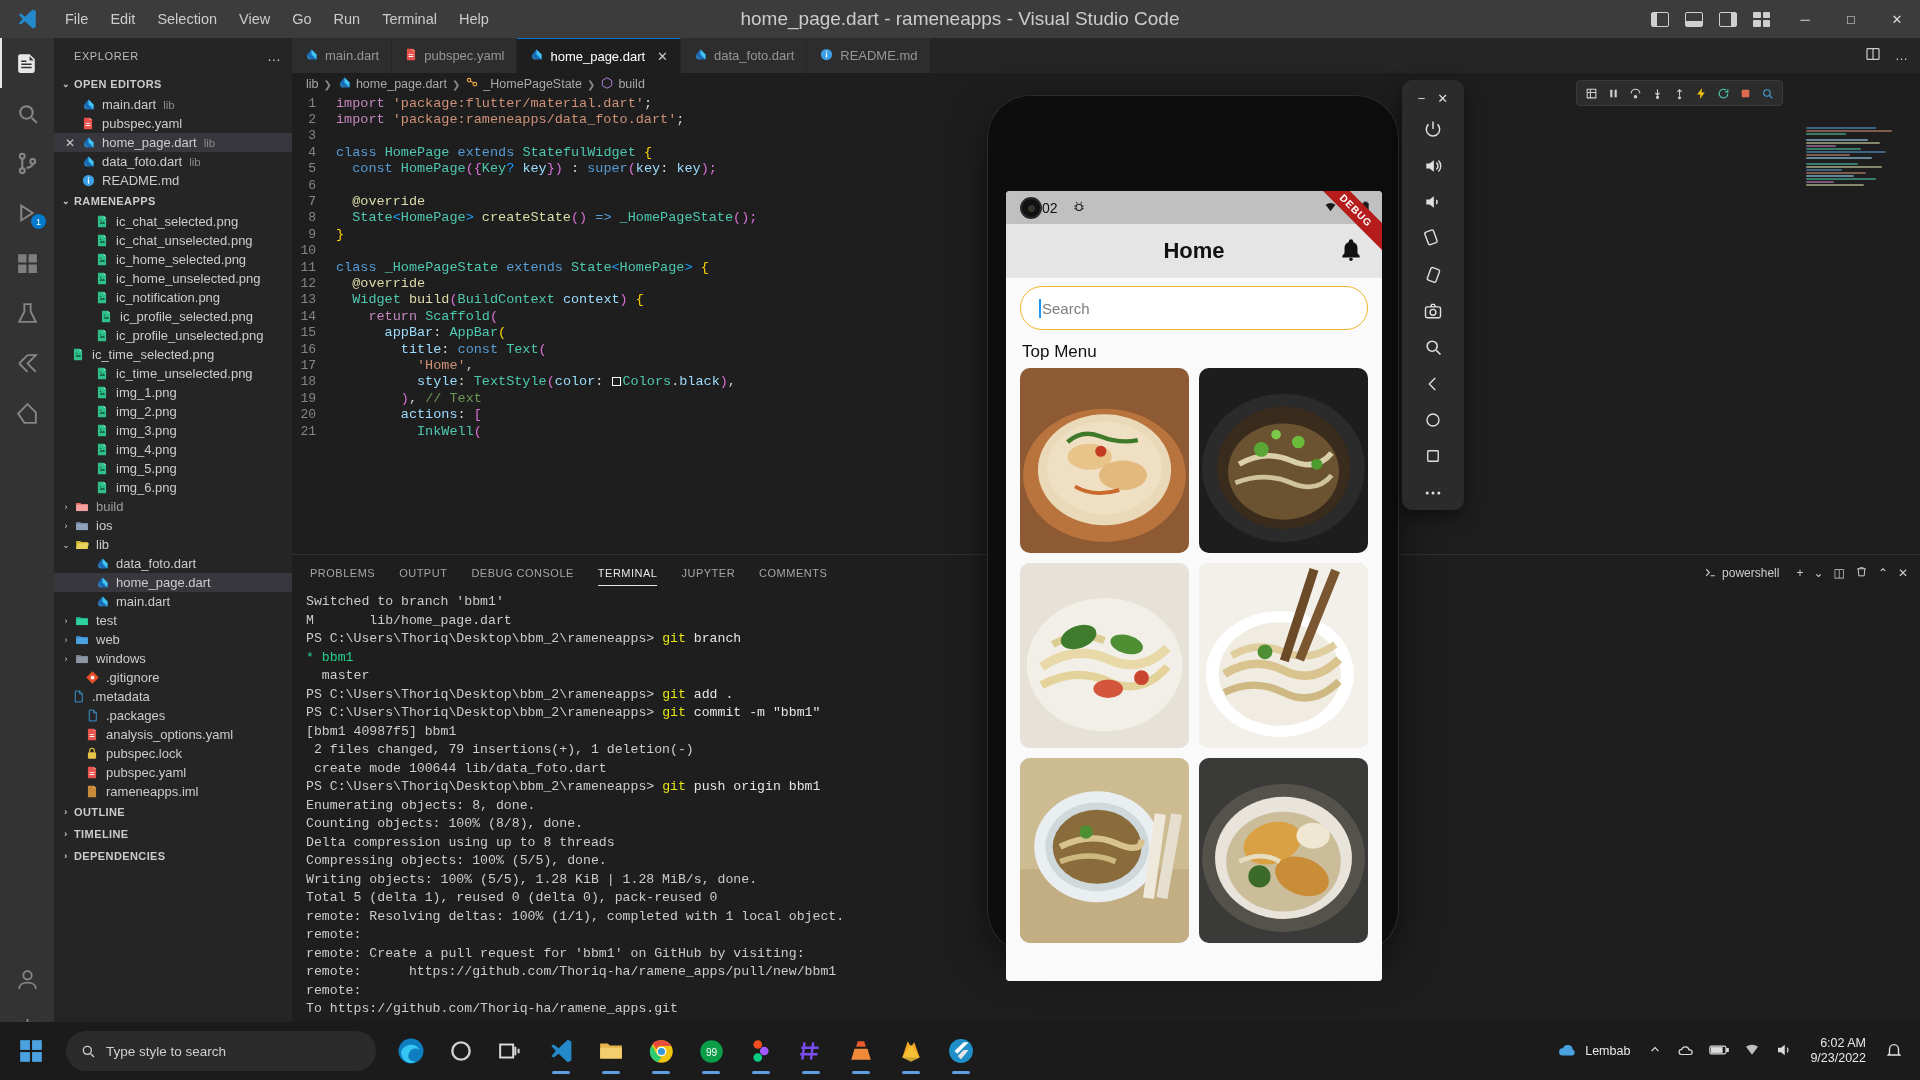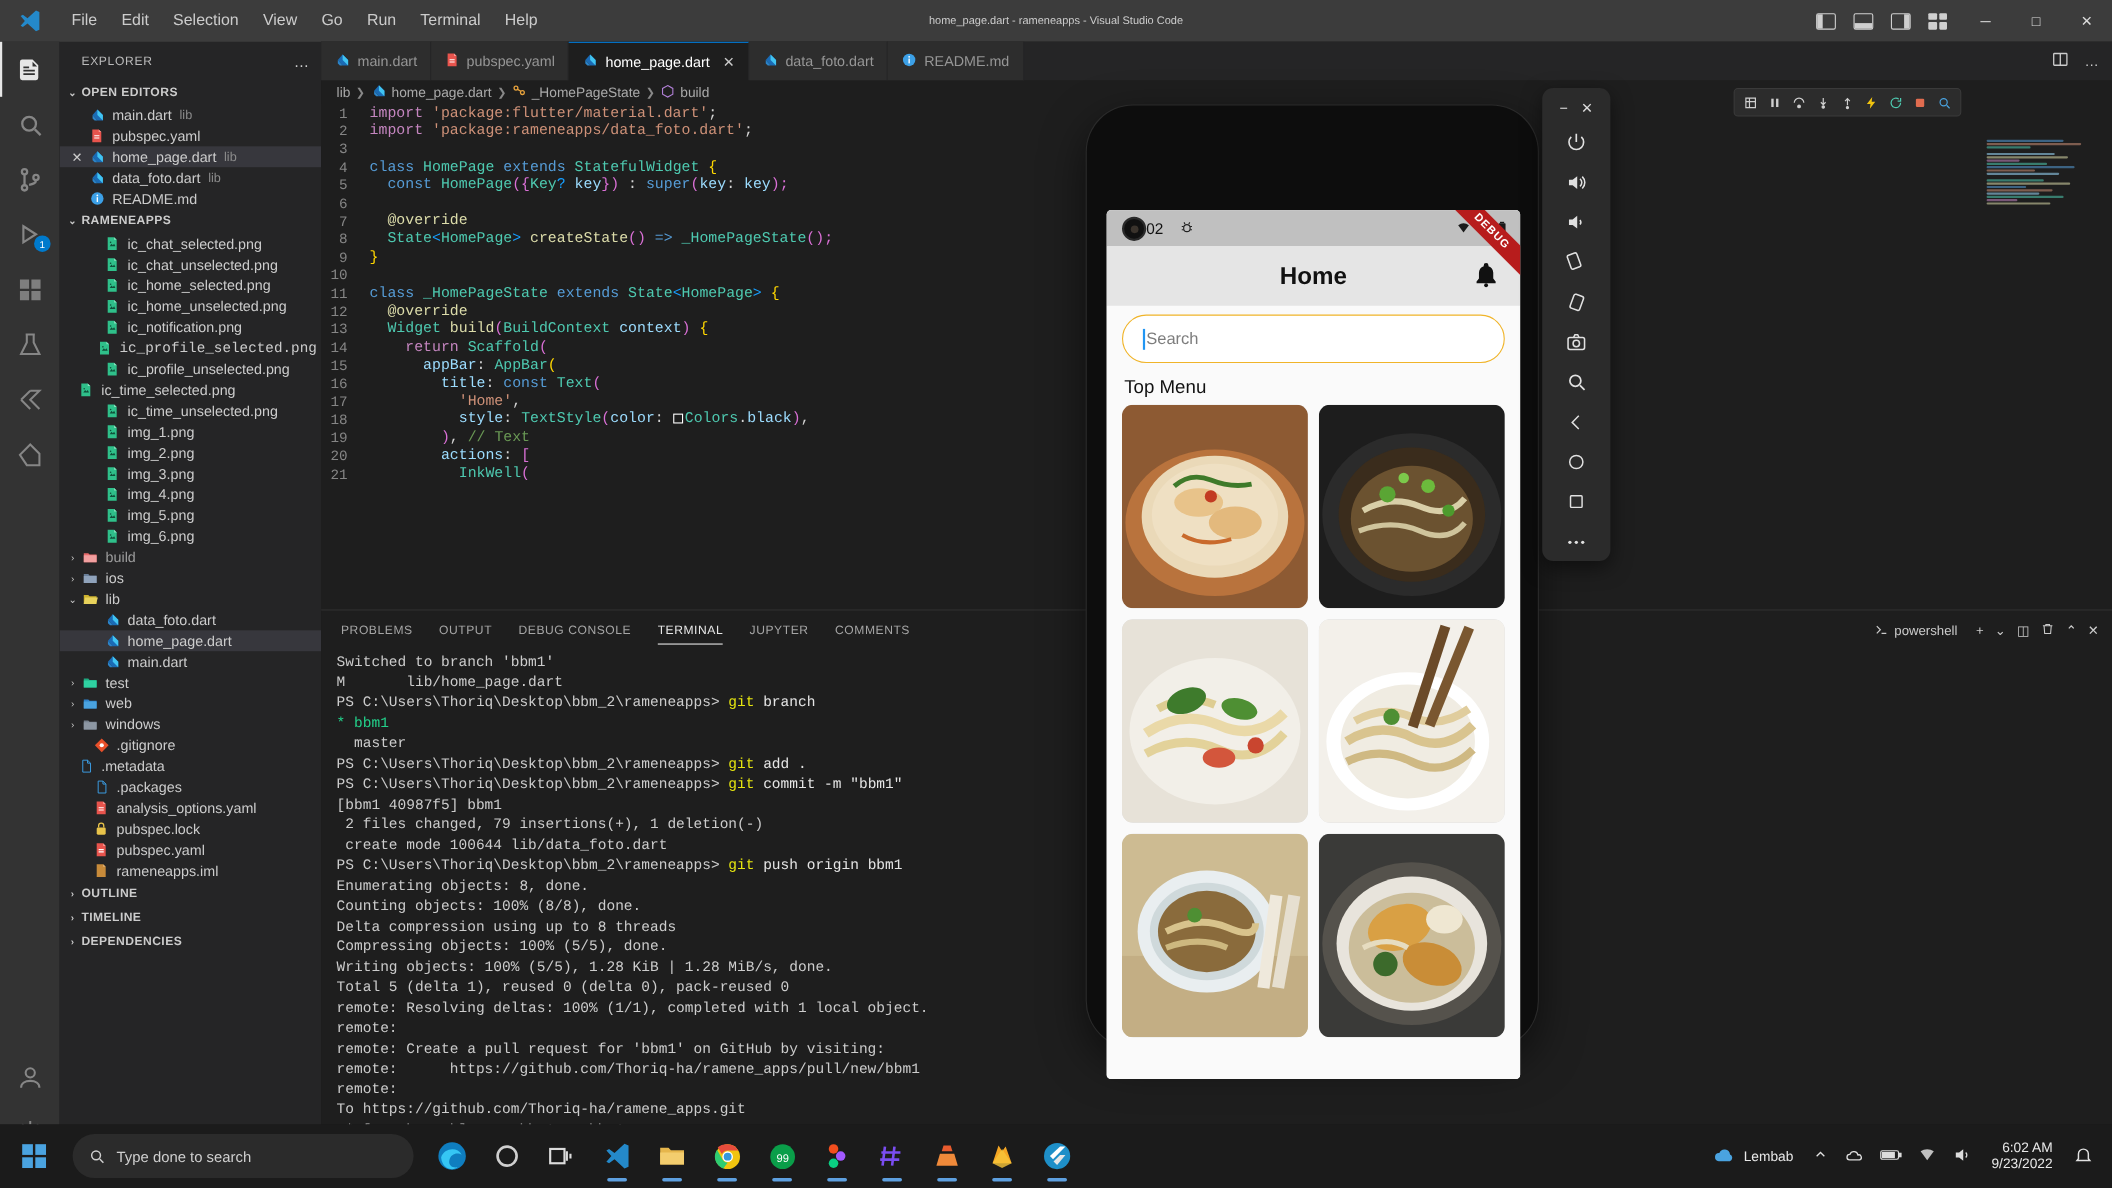--- a/index.html
+++ b/index.html
@@ -14,21 +14,21 @@
   
   .titlebar {
     height:38px; background:#3c3c3c; display:flex; align-items:center;
     flex:0 0 38px; color:#cccccc; position:relative;
   }
   .vs-logo { width:54px; display:flex; align-items:center; justify-content:center; }
   .vs-logo svg { width:22px; height:22px; }
   .menu { display:flex; align-items:center; gap:0px; }
   .menu-item { padding:3px 11px; font-size:14.5px; color:#cccccc; border-radius:3px; cursor:default; }
   .title-center {
-    position:absolute; left:0; right:0; text-align:center; font-size:10px; color:#cccccc;
+    position:absolute; left:0; right:0; text-align:center; font-size:19px; color:#cccccc;
     pointer-events:none;
   }
   .title-right { margin-left:auto; display:flex; align-items:center; height:100%; z-index:2;}
   .layout-icons { display:flex; gap:16px; align-items:center; padding-right:12px; }
   .layout-icons .li { width:18px; height:15px; border:1.5px solid #cfcfcf; border-radius:2px; position:relative; }
   .li.l1::before{ content:""; position:absolute; left:0; top:0; bottom:0; width:5px; background:#cfcfcf;}
   .li.l2::before{ content:""; position:absolute; left:0; right:0; bottom:0; height:5px; background:#cfcfcf;}
   .li.l3::before{ content:""; position:absolute; right:0; top:0; bottom:0; width:5px; background:#cfcfcf;}
   .li.l4 { border:none; display:grid; grid-template-columns:1fr 1fr; grid-template-rows:1fr 1fr; gap:2px; width:17px; height:15px;}
   .li.l4 i { background:#cfcfcf; border-radius:1px; display:block;}
@@ -423,21 +423,21 @@
             <span class="ico">
               <svg viewBox="0 0 24 24" width="14" height="15">
                 <path d="M5 2h10l4 4v16H5z" fill="#2fc08a"></path>
                 <path d="M15 2l4 4h-4z" fill="#8fe3c2"></path>
                 <path d="M8 16l3-4 2 2.5L15 12l2 4z" fill="#0f4f39"></path>
                 <circle cx="9.5" cy="10" r="1.2" fill="#0f4f39"></circle>
               </svg>
             </span>
             <span>ic_notification.png</span>
           </div>
-          <div class="row" style="padding-left: 28px; font-family: Liberation Mono, monospace;">
+          <div class="row" style="padding-left: 28px;">
             <span class="chev"></span>
             <span class="ico">
               <svg viewBox="0 0 24 24" width="14" height="15">
                 <path d="M5 2h10l4 4v16H5z" fill="#2fc08a"></path>
                 <path d="M15 2l4 4h-4z" fill="#8fe3c2"></path>
                 <path d="M8 16l3-4 2 2.5L15 12l2 4z" fill="#0f4f39"></path>
                 <circle cx="9.5" cy="10" r="1.2" fill="#0f4f39"></circle>
               </svg>
             </span>
             <span>ic_profile_selected.png</span>
@@ -1329,21 +1329,21 @@
           <rect x="13" y="2" width="9" height="9" fill="#4aa3e0"></rect>
           <rect x="2" y="13" width="9" height="9" fill="#4aa3e0"></rect>
           <rect x="13" y="13" width="9" height="9" fill="#4aa3e0"></rect>
         </svg>
     </div>
     <div class="tb-search">
       <svg width="16" height="16" viewBox="0 0 24 24" fill="none" stroke="#cfcfcf" stroke-width="2">
           <circle cx="11" cy="11" r="6"></circle>
           <path d="M16 16l5 5"></path>
         </svg>
-      <span>Type done to search</span>
+      <span>Type style to search</span>
     </div>
     <div class="tb-icons">
       <div class="tb-ic">
         <svg width="30" height="30" viewBox="0 0 24 24">
             <circle cx="12" cy="12" r="10" fill="#0f7ec0"></circle>
             <path d="M4 13c2-7 12-8 15-2-3-2-8-1-9 4-1 4 3 6 6 5-3 3-11 2-12-7z" fill="#35c6f4"></path>
           </svg>
         </div>
       <div class="tb-ic">
         <svg width="26" height="26" viewBox="0 0 24 24" fill="none" stroke="#cfcfcf" stroke-width="2.2">

